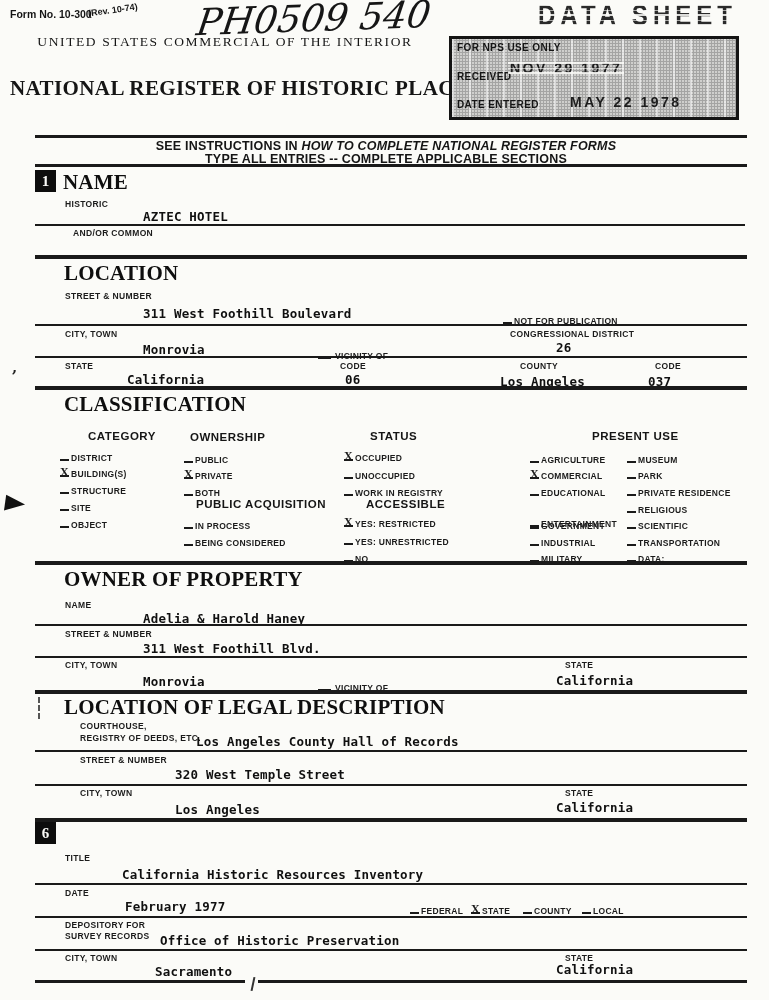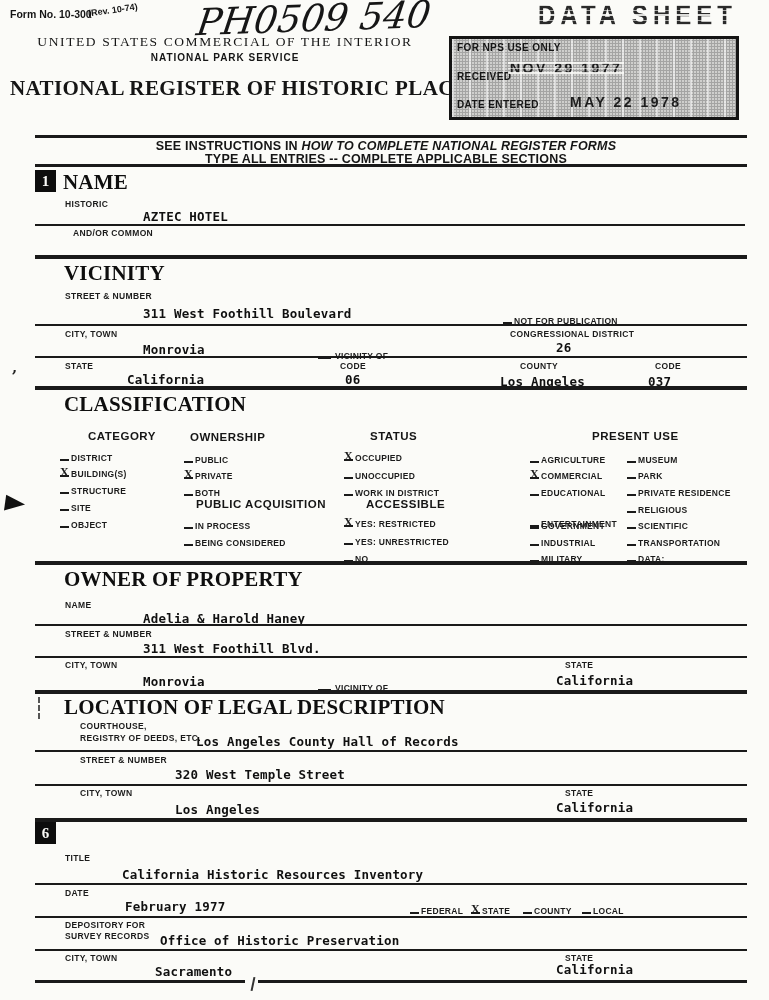--- a/index.html
+++ b/index.html
@@ -53,21 +53,20 @@
 </style>
 </head>
 <body>
 
 <div class="page">
 
   <div class="abs formno" style="left:10px;top:9px">Form No. 10-300</div>
   <div class="abs rev" style="left:88px;top:6px">(Rev. 10-74)</div>
   <div class="abs handwriting" style="left:197px;top:0px">PH0509 540</div>
   <div class="abs dept" style="left:10px;top:35px;width:430px;text-align:center">UNITED STATES COMMERCIAL OF THE INTERIOR</div>
-  <div class="abs npsline" style="left:10px;top:53px;width:430px;text-align:center">NATIONAL PARK SERVICE</div>
   <div class="abs bigtitle" style="left:10px;top:78px;width:450px;text-align:center">NATIONAL REGISTER OF HISTORIC PLACES</div>
 
   <div class="stampwrap distress">
     <div class="stamp">DATA SHEET</div>
   </div>
 
   <div class="npsbox">
     <div class="hdr">FOR NPS USE ONLY</div>
     <div class="rcv">RECEIVED</div>
     <div class="stampdate distress" style="left:58px;top:22px">NOV 29 1977</div>
@@ -81,21 +80,21 @@
   <div class="rule" style="left:35px;top:164px;width:712px;height:3px"></div>
 
   <div class="numbox" style="left:35px;top:170px">1</div>
   <div class="abs shead" style="left:63px;top:172px">NAME</div>
   <div class="abs lbl" style="left:65px;top:200px">HISTORIC</div>
   <div class="abs typed" style="left:143px;top:211px">AZTEC HOTEL</div>
   <div class="rule" style="left:35px;top:224px;width:710px;height:2px"></div>
   <div class="abs lbl" style="left:73px;top:229px">AND/OR COMMON</div>
 
   <div class="rule" style="left:35px;top:255px;width:712px;height:4px"></div>
-  <div class="abs shead" style="left:64px;top:263px">VICINITY</div>
+  <div class="abs shead" style="left:64px;top:263px">LOCATION</div>
   <div class="abs lbl" style="left:65px;top:292px">STREET &amp; NUMBER</div>
   <div class="abs typed" style="left:143px;top:308px">311 West Foothill Boulevard</div>
   <div class="ci" style="left:503px;top:313px"><span class="mk"><i></i></span><span>NOT FOR PUBLICATION</span></div>
   <div class="rule" style="left:35px;top:324px;width:712px;height:2px"></div>
 
   <div class="abs lbl" style="left:65px;top:330px">CITY, TOWN</div>
   <div class="abs lbl" style="left:510px;top:330px">CONGRESSIONAL DISTRICT</div>
   <div class="abs typed" style="left:143px;top:344px">Monrovia</div>
   <div class="ci" style="left:318px;top:348px"><span class="mk w"><i></i></span><span>VICINITY OF</span></div>
   <div class="abs typed" style="left:556px;top:342px">26</div>
@@ -129,21 +128,21 @@
 
   <div class="ci" style="left:184px;top:452px"><span class="mk"><i></i></span><span>PUBLIC</span></div>
   <div class="ci" style="left:184px;top:468px"><span class="mk"><i>X</i></span><span>PRIVATE</span></div>
   <div class="ci" style="left:184px;top:485px"><span class="mk"><i></i></span><span>BOTH</span></div>
   <div class="abs colhead" style="left:196px;top:499px">PUBLIC ACQUISITION</div>
   <div class="ci" style="left:184px;top:518px"><span class="mk"><i></i></span><span>IN PROCESS</span></div>
   <div class="ci" style="left:184px;top:535px"><span class="mk"><i></i></span><span>BEING CONSIDERED</span></div>
 
   <div class="ci" style="left:344px;top:450px"><span class="mk"><i>X</i></span><span>OCCUPIED</span></div>
   <div class="ci" style="left:344px;top:468px"><span class="mk"><i></i></span><span>UNOCCUPIED</span></div>
-  <div class="ci" style="left:344px;top:485px"><span class="mk"><i></i></span><span>WORK IN DISTRICT</span></div>
+  <div class="ci" style="left:344px;top:485px"><span class="mk"><i></i></span><span>WORK IN REGISTRY</span></div>
   <div class="abs colhead" style="left:366px;top:499px">ACCESSIBLE</div>
   <div class="ci" style="left:344px;top:516px"><span class="mk"><i>X</i></span><span>YES: RESTRICTED</span></div>
   <div class="ci" style="left:344px;top:534px"><span class="mk"><i></i></span><span>YES: UNRESTRICTED</span></div>
   <div class="ci" style="left:344px;top:551px"><span class="mk"><i></i></span><span>NO</span></div>
 
   <div class="ci" style="left:530px;top:452px"><span class="mk"><i></i></span><span>AGRICULTURE</span></div>
   <div class="ci" style="left:530px;top:468px"><span class="mk"><i>X</i></span><span>COMMERCIAL</span></div>
   <div class="ci" style="left:530px;top:485px"><span class="mk"><i></i></span><span>EDUCATIONAL</span></div>
   <div class="ci" style="left:530px;top:516px"><span class="mk"><i></i></span><span>ENTERTAINMENT</span></div>
   <div class="ci" style="left:530px;top:518px"><span class="mk"><i></i></span><span>GOVERNMENT</span></div>

